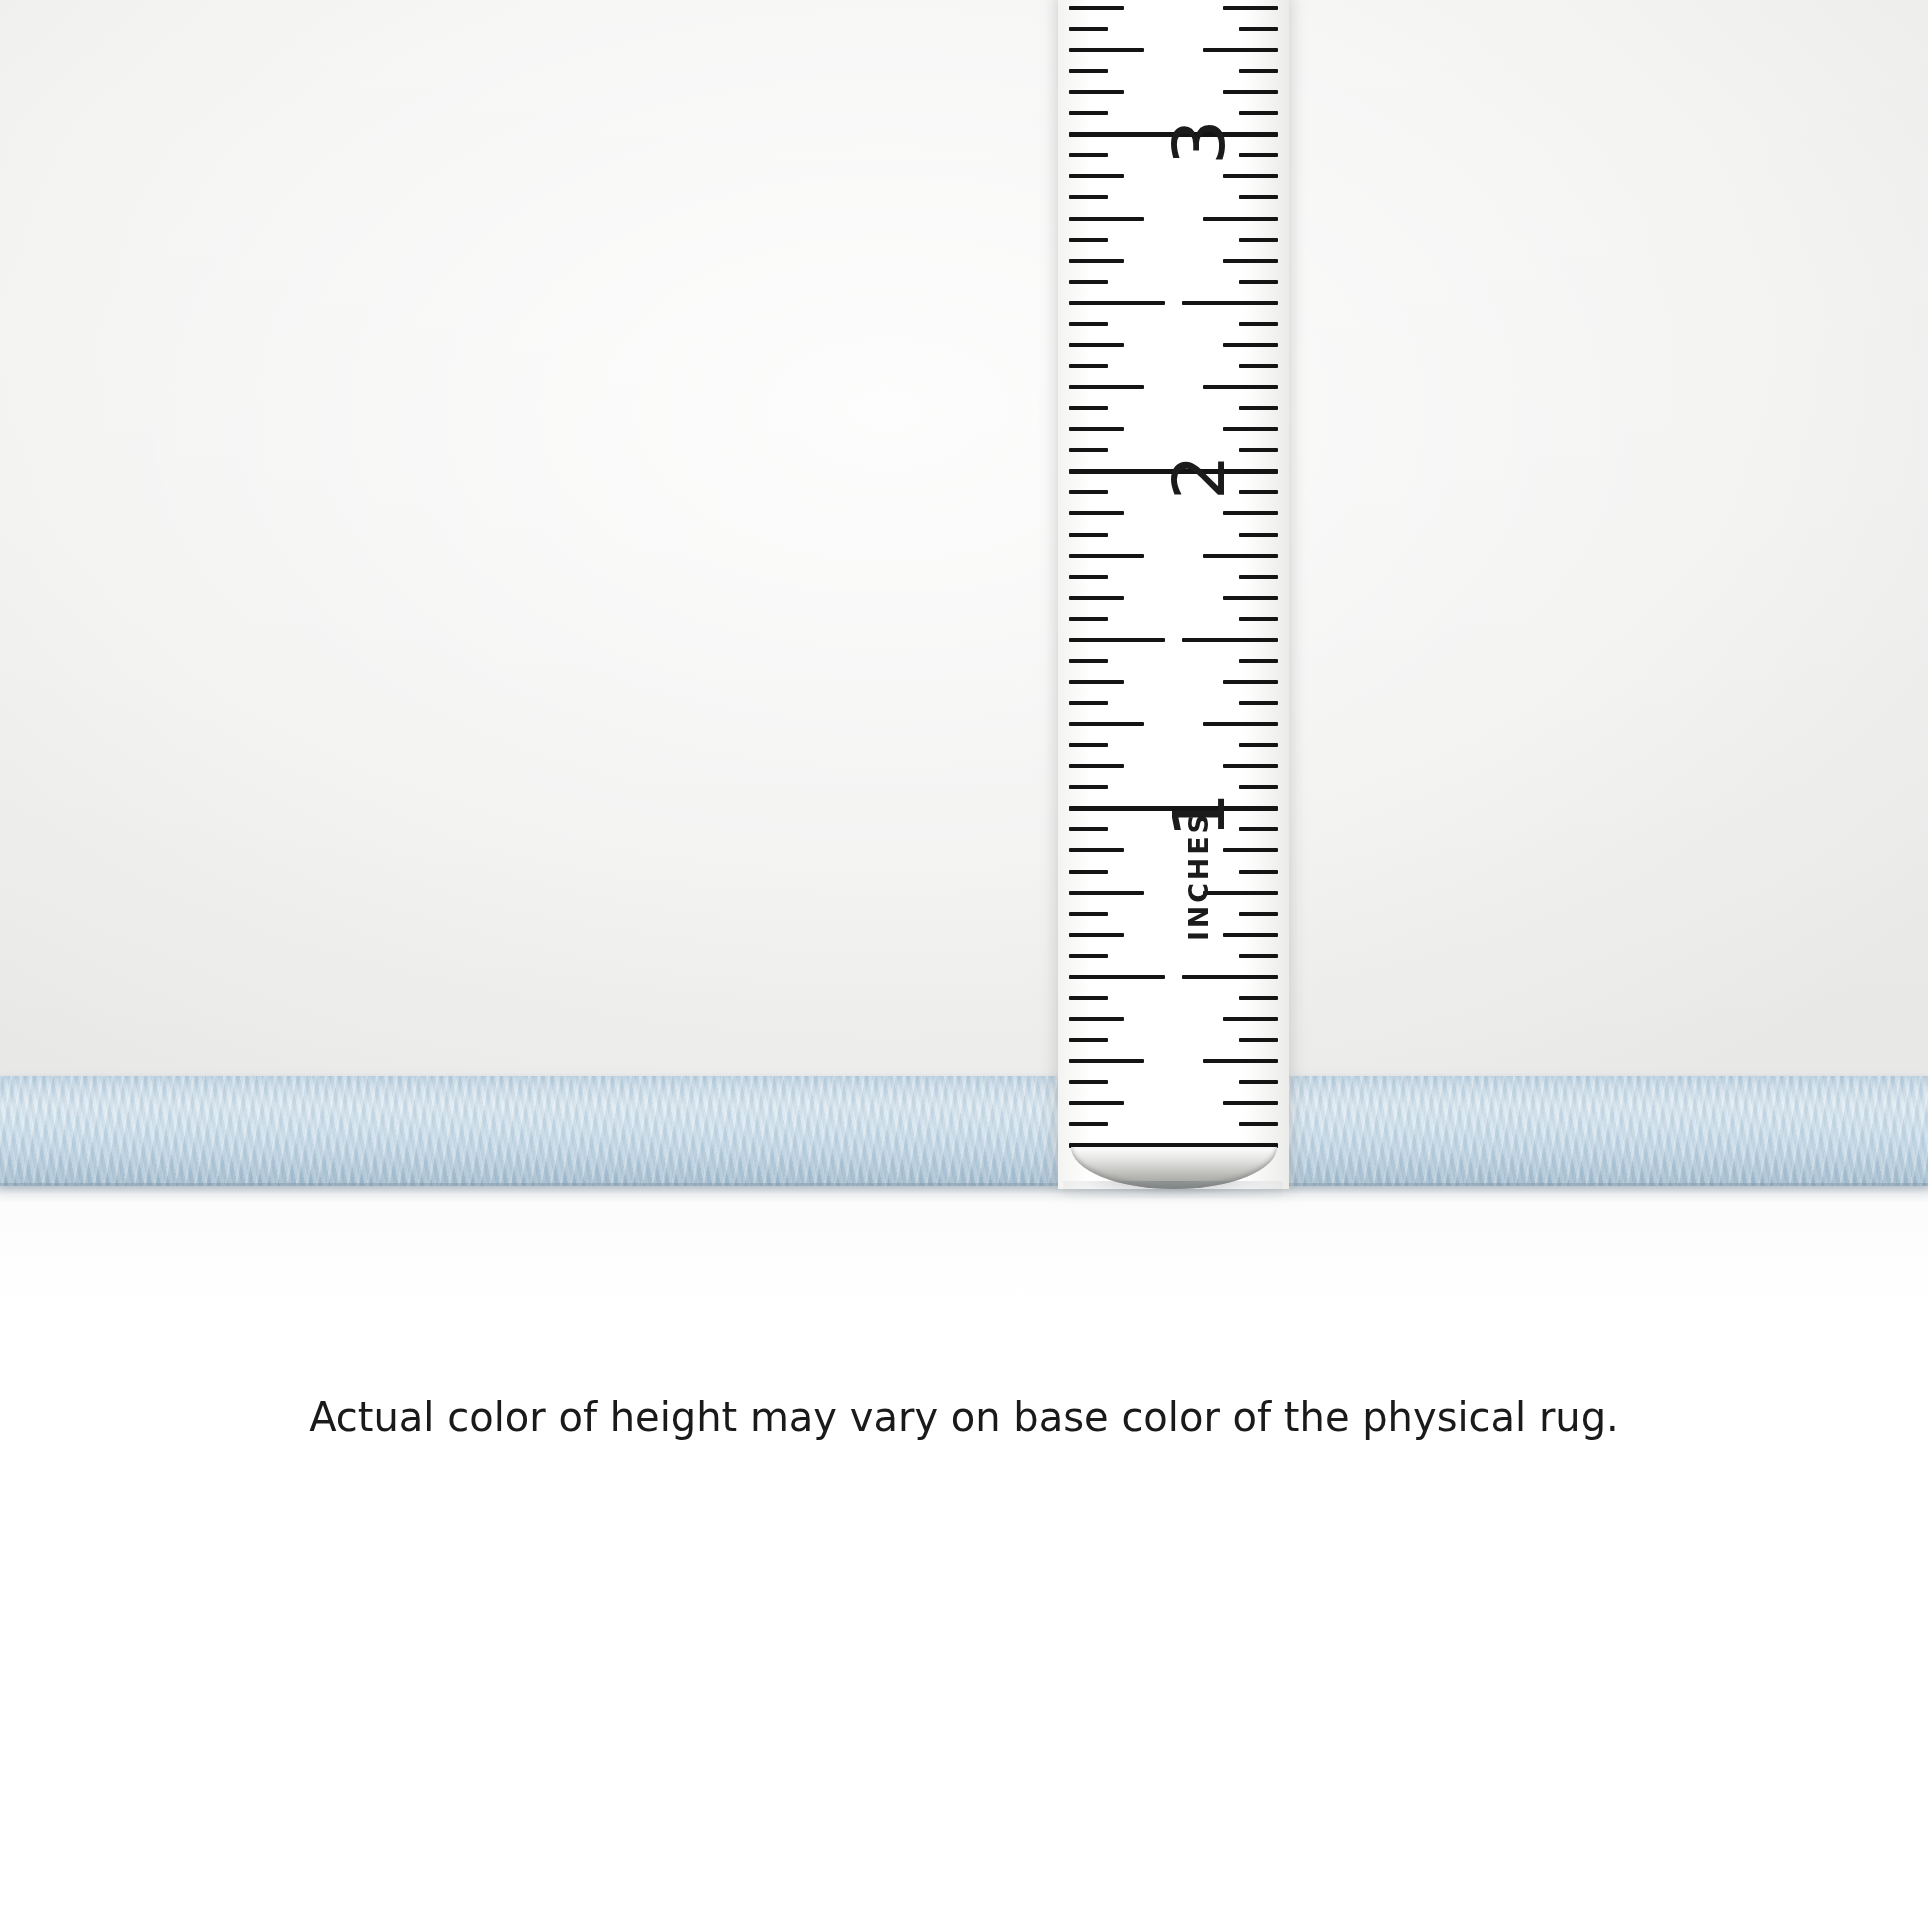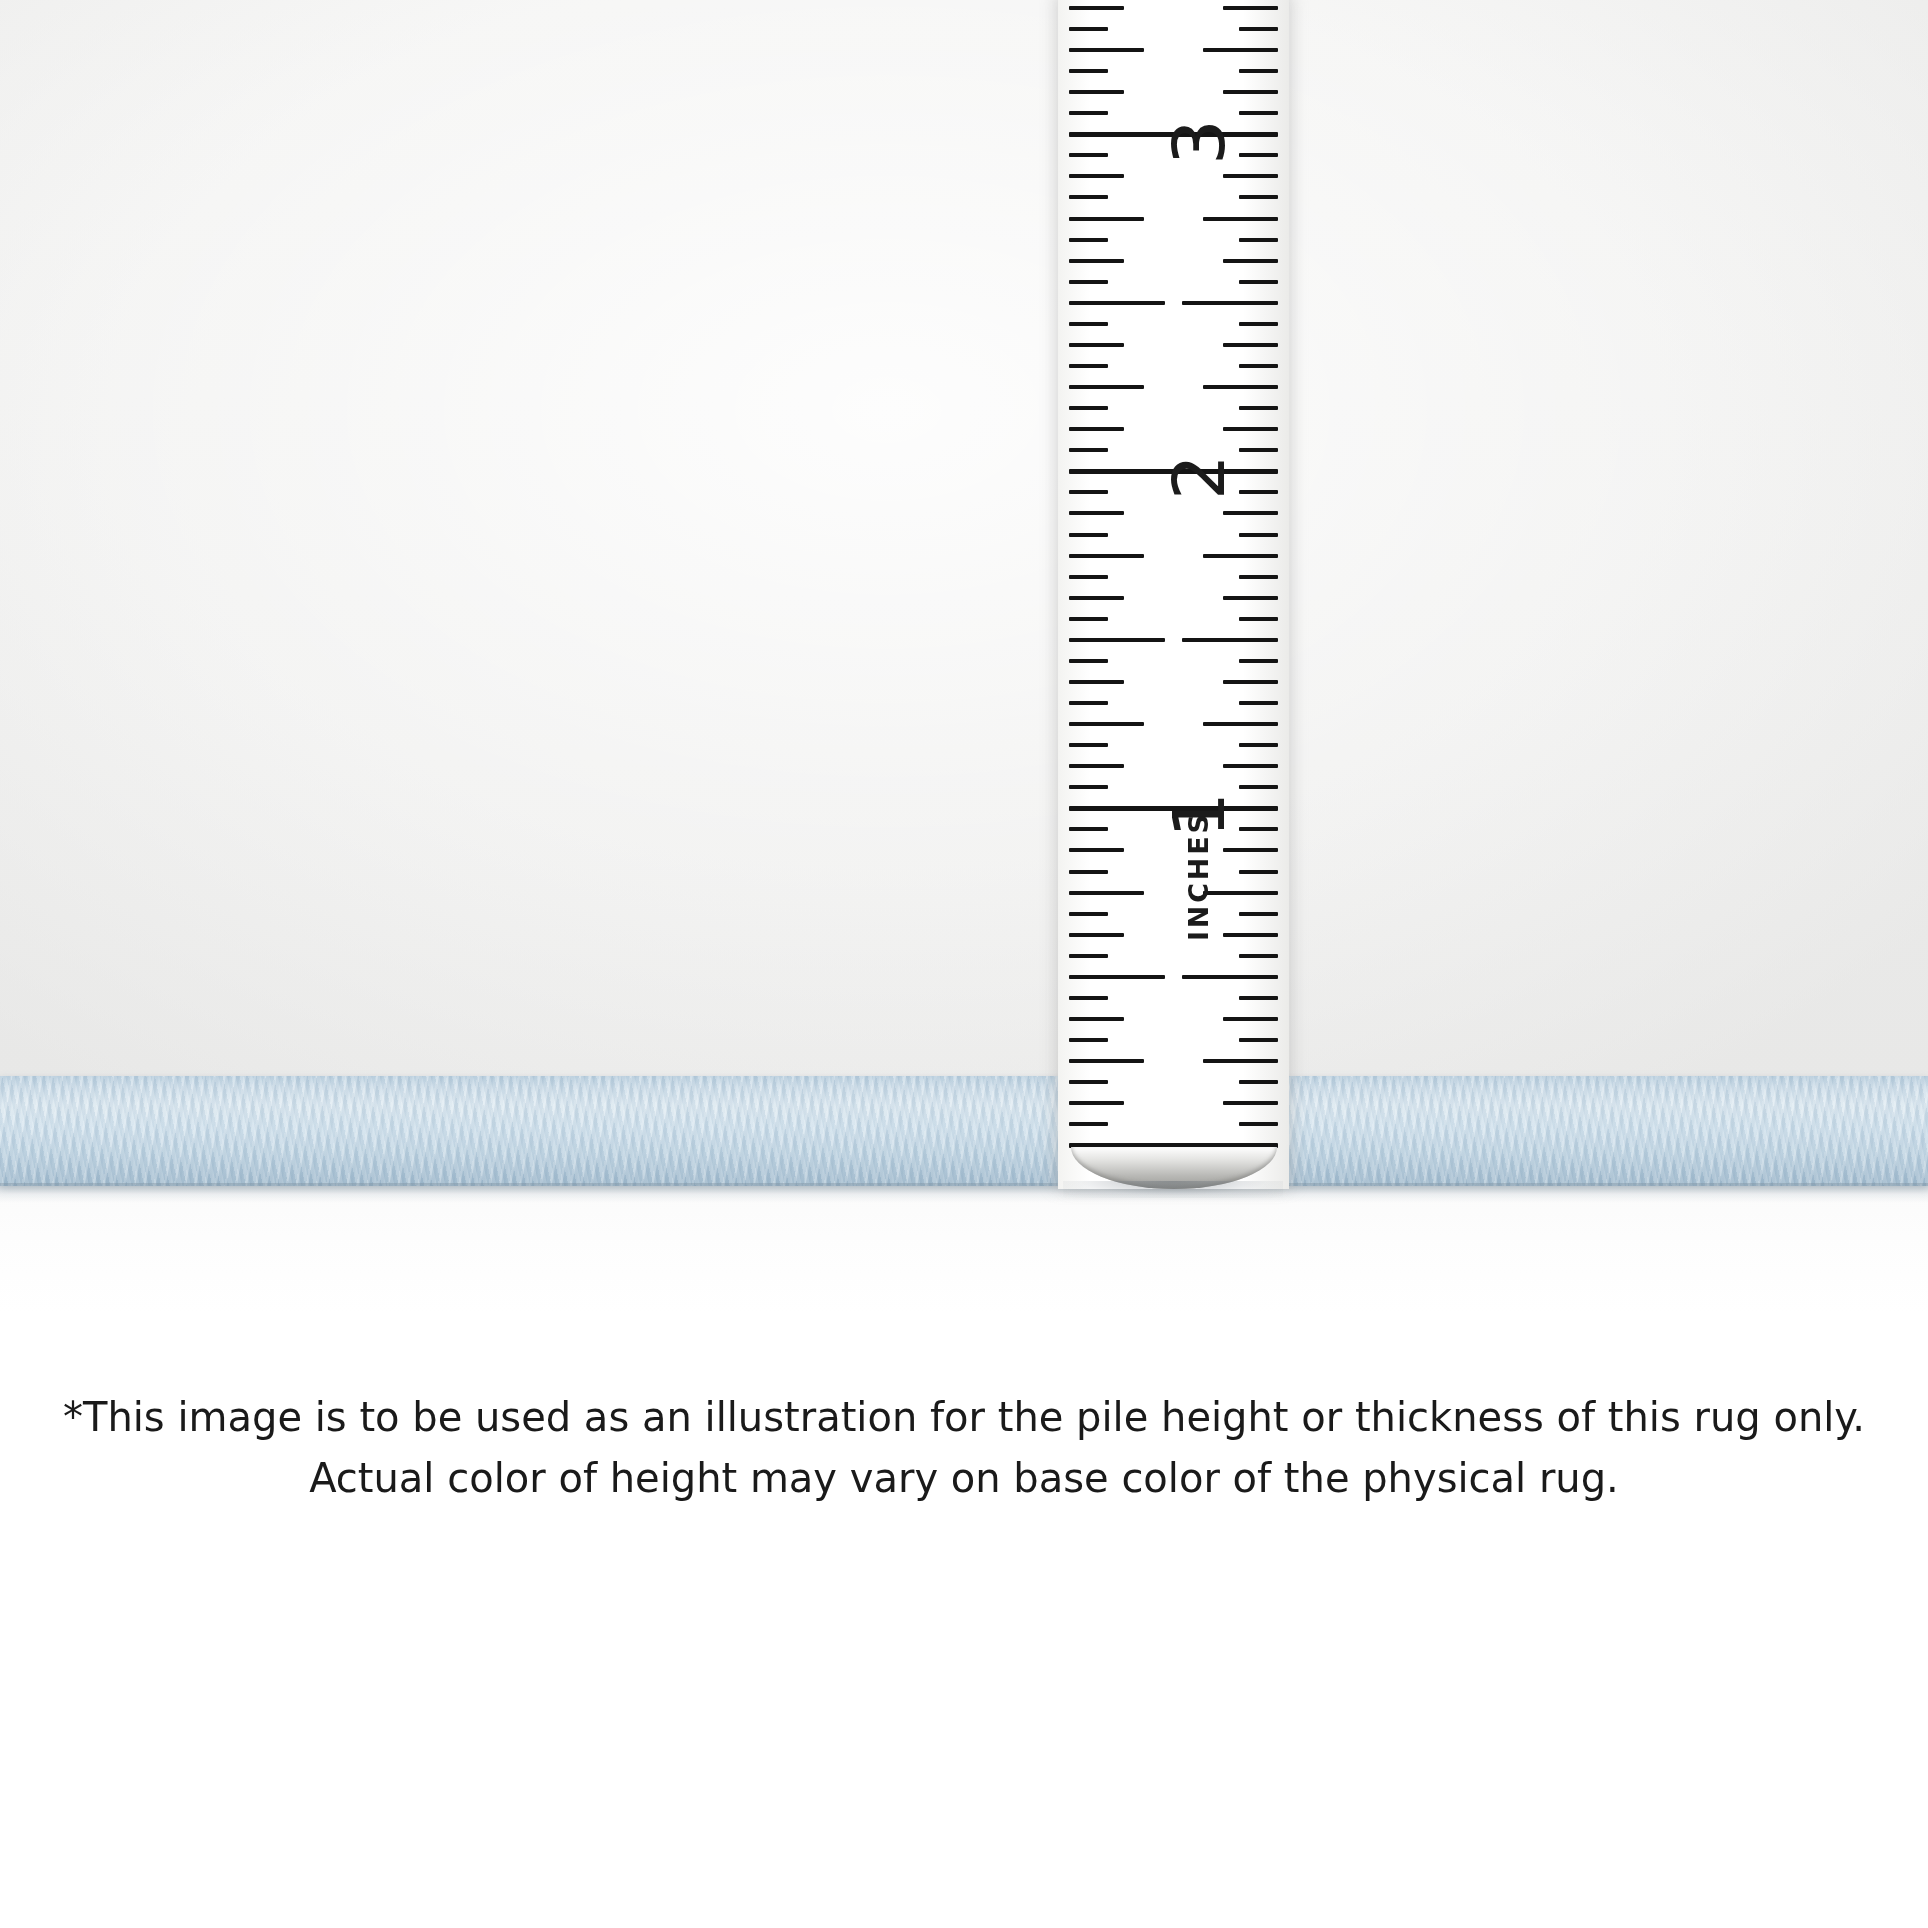--- a/index.html
+++ b/index.html
@@ -333,16 +333,15 @@
 
     <div class="ruler-inches-label" style="top:946px;">INCHES</div>
 
     <div class="ruler-tip"></div>
   </div>
   <div class="ruler-tip-shadow"></div>
 
 </div>
 
 <div class="caption">
-  <div>*This image is to be used as an illustration for the pile height or thickness of this rug only.</div>
   <div>Actual color of height may vary on base color of the physical rug.</div>
 </div>
 
 
 </body></html>

